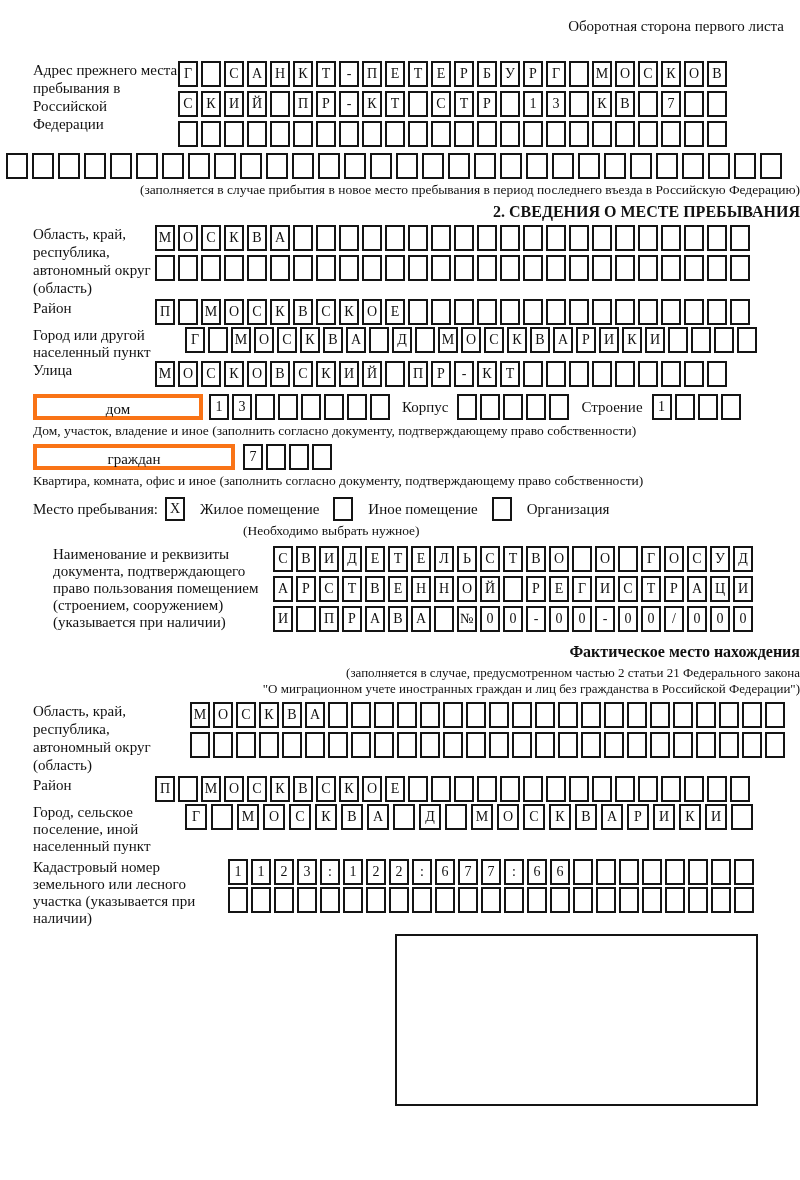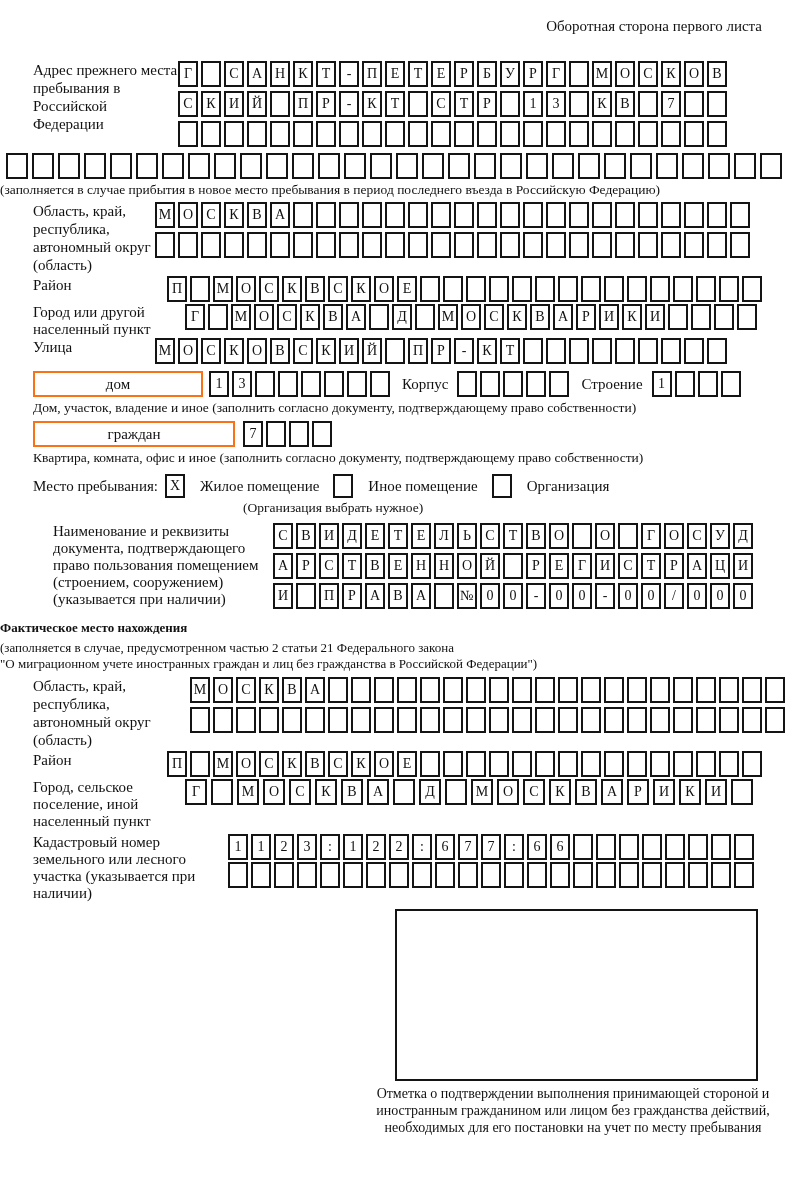--- a/index.html
+++ b/index.html
@@ -5,23 +5,23 @@
   html,body { margin:0; padding:0; background:#fff; }
   body {
     width:800px; height:1180px;
     color:#111;
     font-family:"Liberation Serif", serif;
     font-size:15px;
     overflow:hidden;
   }
   .form { box-sizing:border-box; width:800px; padding-left:33px; }
 
-  .hdr { padding:18px 38px 0 0; text-align:right; font-size:15px; }
-
-  .center { margin-left:-33px; width:800px; text-align:left; }
+  .hdr { padding:18px 16px 0 0; text-align:right; font-size:15px; }
+
+  .center { margin-left:-33px; width:800px; text-align:right; }
 
   .cellrow { display:flex; gap:3px; }
   .cell {
     box-sizing:border-box; flex:0 0 20px; width:20px; height:26px;
     border:2px solid #141414; text-align:center;
     font-size:14px; line-height:21px; overflow:hidden;
   }
   .cellrow.wide { gap:4px; }
   .cellrow.wide .cell { flex:0 0 22px; width:22px; }
 
@@ -38,47 +38,47 @@
   .w157 { flex:0 0 157px; }
   .w220 { flex:0 0 220px; }
   .w195 { flex:0 0 195px; }
 
   .addr-block { margin-top:26px; }
   .fullrow { margin-left:-27px; margin-top:2px; }
   .smallnote { font-size:13.5px; margin-top:3px; }
   .h2 { font-weight:bold; font-size:16px; margin-top:5px; }
 
   .region-block { margin-top:4px; }
-  .district-row { margin-top:2px;gap:12px; }
+  .district-row { margin-top:2px; }
   .city-block { margin-top:2px; }
   .street-row { margin-top:0px; }
 
   .house-row { margin-top:7px; display:flex; align-items:center; }
   .widebox {
-    box-sizing:border-box; height:26px; border:2px solid #f97316;
+    box-sizing:border-box; height:26px; border:4px solid #f97316;
     text-align:center; line-height:22px; font-size:15px;
   }
   .housebox { width:170px; }
   .aptbox { width:202px; }
   .inlbl { margin:0 9px 0 12px; }
   .leftnote { font-size:13.5px; margin-top:3px; margin-left:0; }
 
   .apt-row { margin-top:5px; display:flex; align-items:center; }
 
   .stay-row { margin-top:8px; display:flex; align-items:center; }
   .checkbox {
     box-sizing:border-box; width:20px; height:24px; border:2px solid #141414;
     text-align:center; line-height:20px; font-size:14px; margin:0 0 0 7px;
   }
   .optlbl { margin-left:15px; }
   .optlbl + .checkbox { margin-left:14px; }
   .choose-note { font-size:13.5px; margin-left:210px; margin-top:2px; }
 
   .doc-block { margin-top:7px;margin-left:20px; }
-  .fact-title { font-weight:bold; font-size:13px; margin-top:7px; }
+  .fact-title { font-weight:bold; font-size:16px; margin-top:7px; }
   .fact-note { font-size:13px; margin-top:4px; line-height:16px; }
 
   .fact-region { margin-top:5px; }
   .cad-block { margin-top:4px; }
 
   .bigbox {
     box-sizing:border-box; margin-top:7px; margin-left:362px;
     width:363px; height:172px; border:2px solid #141414;
   }
   .confirm-note {
@@ -203,20 +203,21 @@
       <span class="cell">&nbsp;</span>
       <span class="cell">&nbsp;</span>
       <span class="cell">&nbsp;</span>
       <span class="cell">&nbsp;</span>
       <span class="cell">&nbsp;</span>
       <span class="cell">&nbsp;</span>
       <span class="cell">&nbsp;</span>
     </div>
   <div class="center smallnote">(заполняется в случае прибытия в новое место пребывания в период последнего въезда в Российскую Федерацию)</div>
 
+  <div class="center h2">2. СВЕДЕНИЯ О МЕСТЕ ПРЕБЫВАНИЯ</div>
 
   <div class="flexrow region-block">
     <div class="lbl w122">Область, край, республика, автономный округ (область)</div>
     <div class="stack">
       <div class="cellrow">
           <span class="cell">М</span>
           <span class="cell">О</span>
           <span class="cell">С</span>
           <span class="cell">К</span>
           <span class="cell">В</span>
@@ -410,21 +411,21 @@
 
   <div class="stay-row">
     <span>Место пребывания:</span>
     <span class="checkbox">X</span>
     <span class="optlbl">Жилое помещение</span>
     <span class="checkbox"></span>
     <span class="optlbl">Иное помещение</span>
     <span class="checkbox"></span>
     <span class="optlbl">Организация</span>
   </div>
-  <div class="choose-note">(Организация выбрать нужное)</div>
+  <div class="choose-note">(Необходимо выбрать нужное)</div>
 
   <div class="flexrow doc-block">
     <div class="lbl tight w220">Наименование и реквизиты документа, подтверждающего право пользования помещением (строением, сооружением) (указывается при наличии)</div>
     <div class="stack">
       <div class="cellrow">
           <span class="cell">С</span>
           <span class="cell">В</span>
           <span class="cell">И</span>
           <span class="cell">Д</span>
           <span class="cell">Е</span>
@@ -670,15 +671,14 @@
           <span class="cell">&nbsp;</span>
           <span class="cell">&nbsp;</span>
           <span class="cell">&nbsp;</span>
           <span class="cell">&nbsp;</span>
           <span class="cell">&nbsp;</span>
         </div>
     </div>
   </div>
 
   <div class="bigbox"></div>
-  <div class="confirm-note">Отметка о подтверждении выполнения принимающей стороной и иностранным гражданином или лицом без гражданства действий, необходимых для его постановки на учет по месту пребывания</div>
 
 </div>
 
 </body></html>

